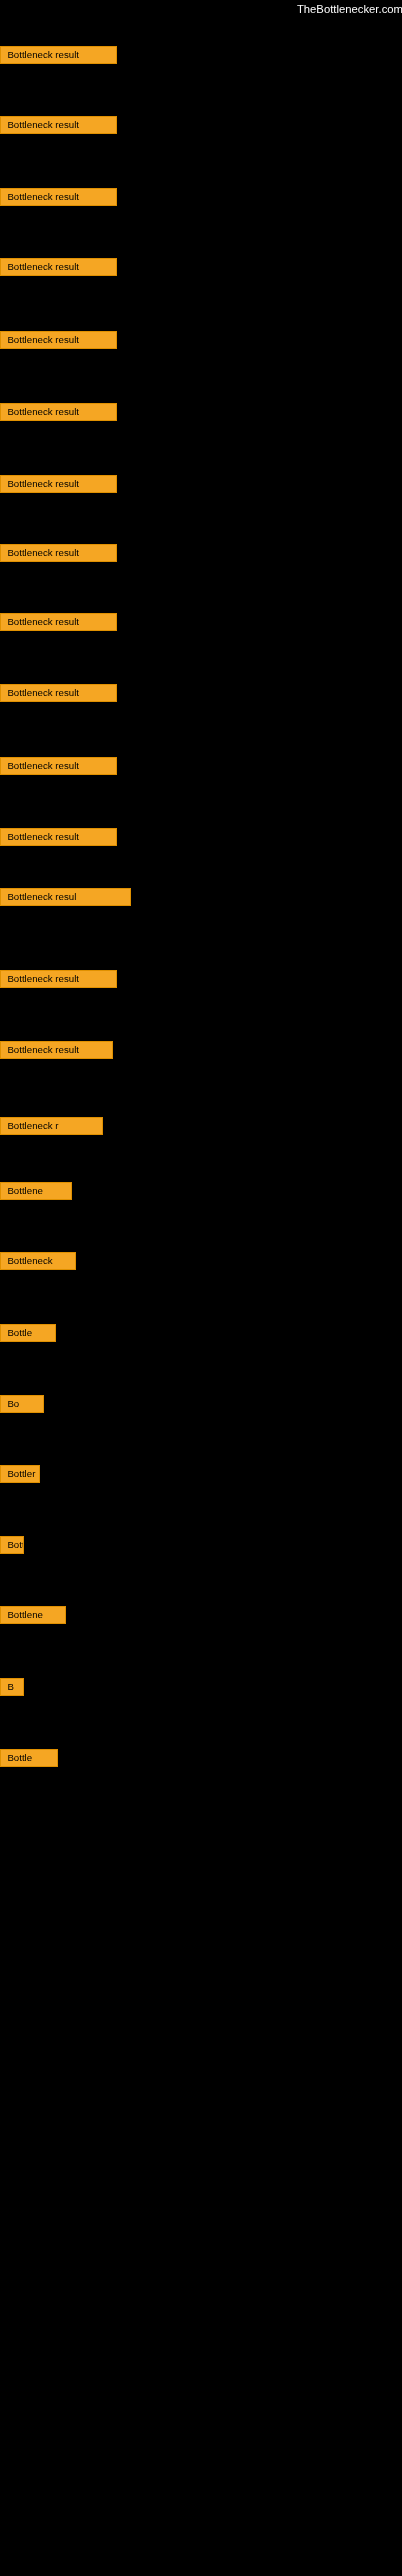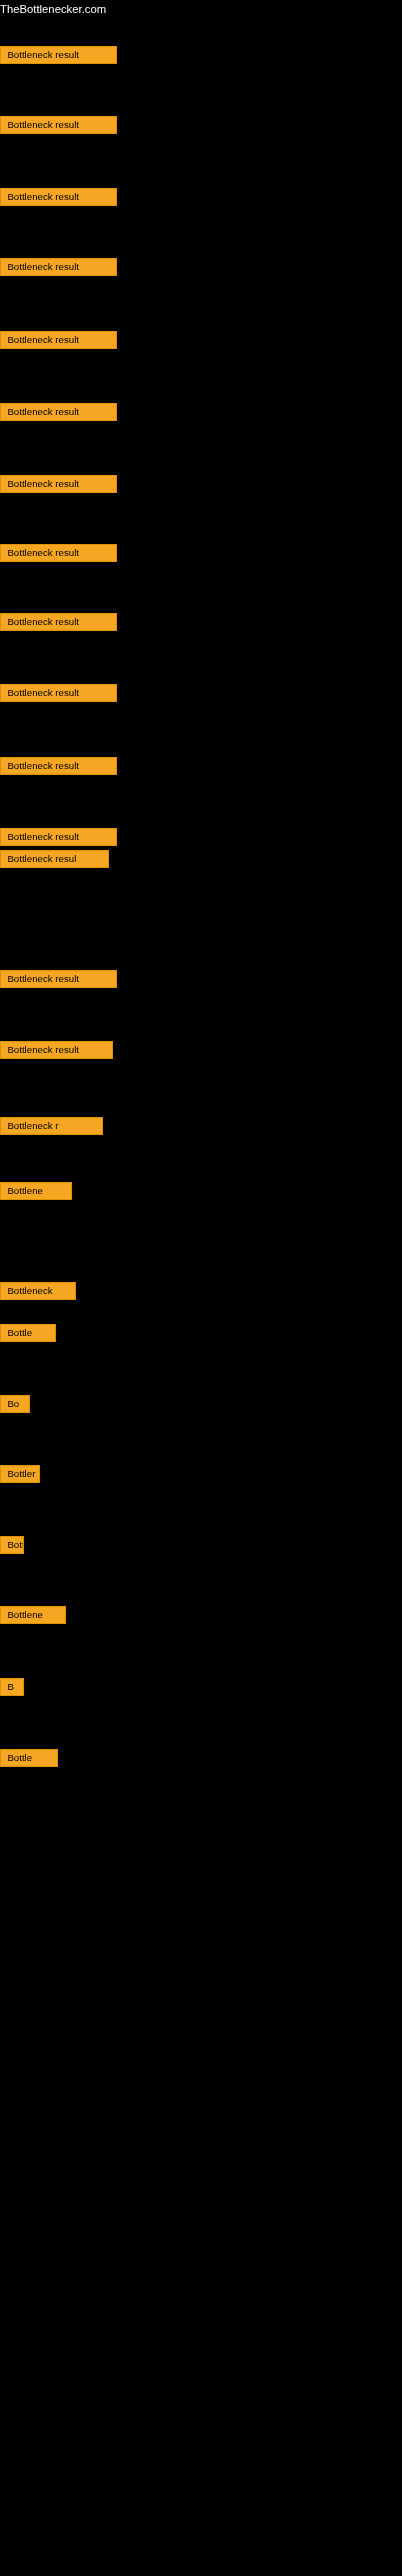--- a/index.html
+++ b/index.html
@@ -14,21 +14,21 @@
       background-color: #000000;
       font-family: Arial, sans-serif;
       position: relative;
     }
 
     .site-title {
       position: absolute;
       top: 0;
       left: 0;
       width: 100%;
-      text-align: left;
+      text-align: right;
       color: #ffffff;
       font-size: 11.3px;
       padding: 3.2px 0;
       font-weight: normal;
     }
 
     .bottleneck-badge {
       position: absolute;
       left: 0;
       background-color: #f5a623;
@@ -52,27 +52,27 @@
     <div class="bottleneck-badge" style="top: 188px; width: 117px;">Bottleneck result</div>
     <div class="bottleneck-badge" style="top: 258px; width: 117px;">Bottleneck result</div>
     <div class="bottleneck-badge" style="top: 331px; width: 117px;">Bottleneck result</div>
     <div class="bottleneck-badge" style="top: 403px; width: 117px;">Bottleneck result</div>
     <div class="bottleneck-badge" style="top: 475px; width: 117px;">Bottleneck result</div>
     <div class="bottleneck-badge" style="top: 544px; width: 117px;">Bottleneck result</div>
     <div class="bottleneck-badge" style="top: 613px; width: 117px;">Bottleneck result</div>
     <div class="bottleneck-badge" style="top: 684px; width: 117px;">Bottleneck result</div>
     <div class="bottleneck-badge" style="top: 757px; width: 117px;">Bottleneck result</div>
     <div class="bottleneck-badge" style="top: 828px; width: 117px;">Bottleneck result</div>
-    <div class="bottleneck-badge" style="top: 850px; width: 109px;">Bottleneck resul</div>
+    <div class="bottleneck-badge" style="top: 888px; width: 131px;">Bottleneck resul</div>
     <div class="bottleneck-badge" style="top: 970px; width: 117px;">Bottleneck result</div>
     <div class="bottleneck-badge" style="top: 1041px; width: 113px;">Bottleneck result</div>
     <div class="bottleneck-badge" style="top: 1117px; width: 103px;">Bottleneck r</div>
     <div class="bottleneck-badge" style="top: 1182px; width: 72px;">Bottlene</div>
-    <div class="bottleneck-badge" style="top: 1252px; width: 76px; margin-top: 30px;">Bottleneck</div>
+    <div class="bottleneck-badge" style="top: 1252px; width: 76px;">Bottleneck</div>
     <div class="bottleneck-badge" style="top: 1324px; width: 56px;">Bottle</div>
-    <div class="bottleneck-badge" style="top: 1395px; width: 30px;">Bo</div>
+    <div class="bottleneck-badge" style="top: 1395px; width: 44px;">Bo</div>
     <div class="bottleneck-badge" style="top: 1465px; width: 40px;">Bottler</div>
     <div class="bottleneck-badge" style="top: 1536px; width: 24px;">Bott</div>
     <div class="bottleneck-badge" style="top: 1606px; width: 66px;">Bottlene</div>
     <div class="bottleneck-badge" style="top: 1678px; width: 24px;">B</div>
     <div class="bottleneck-badge" style="top: 1749px; width: 58px;">Bottle</div>
   </div>
 
 
 </body></html>

